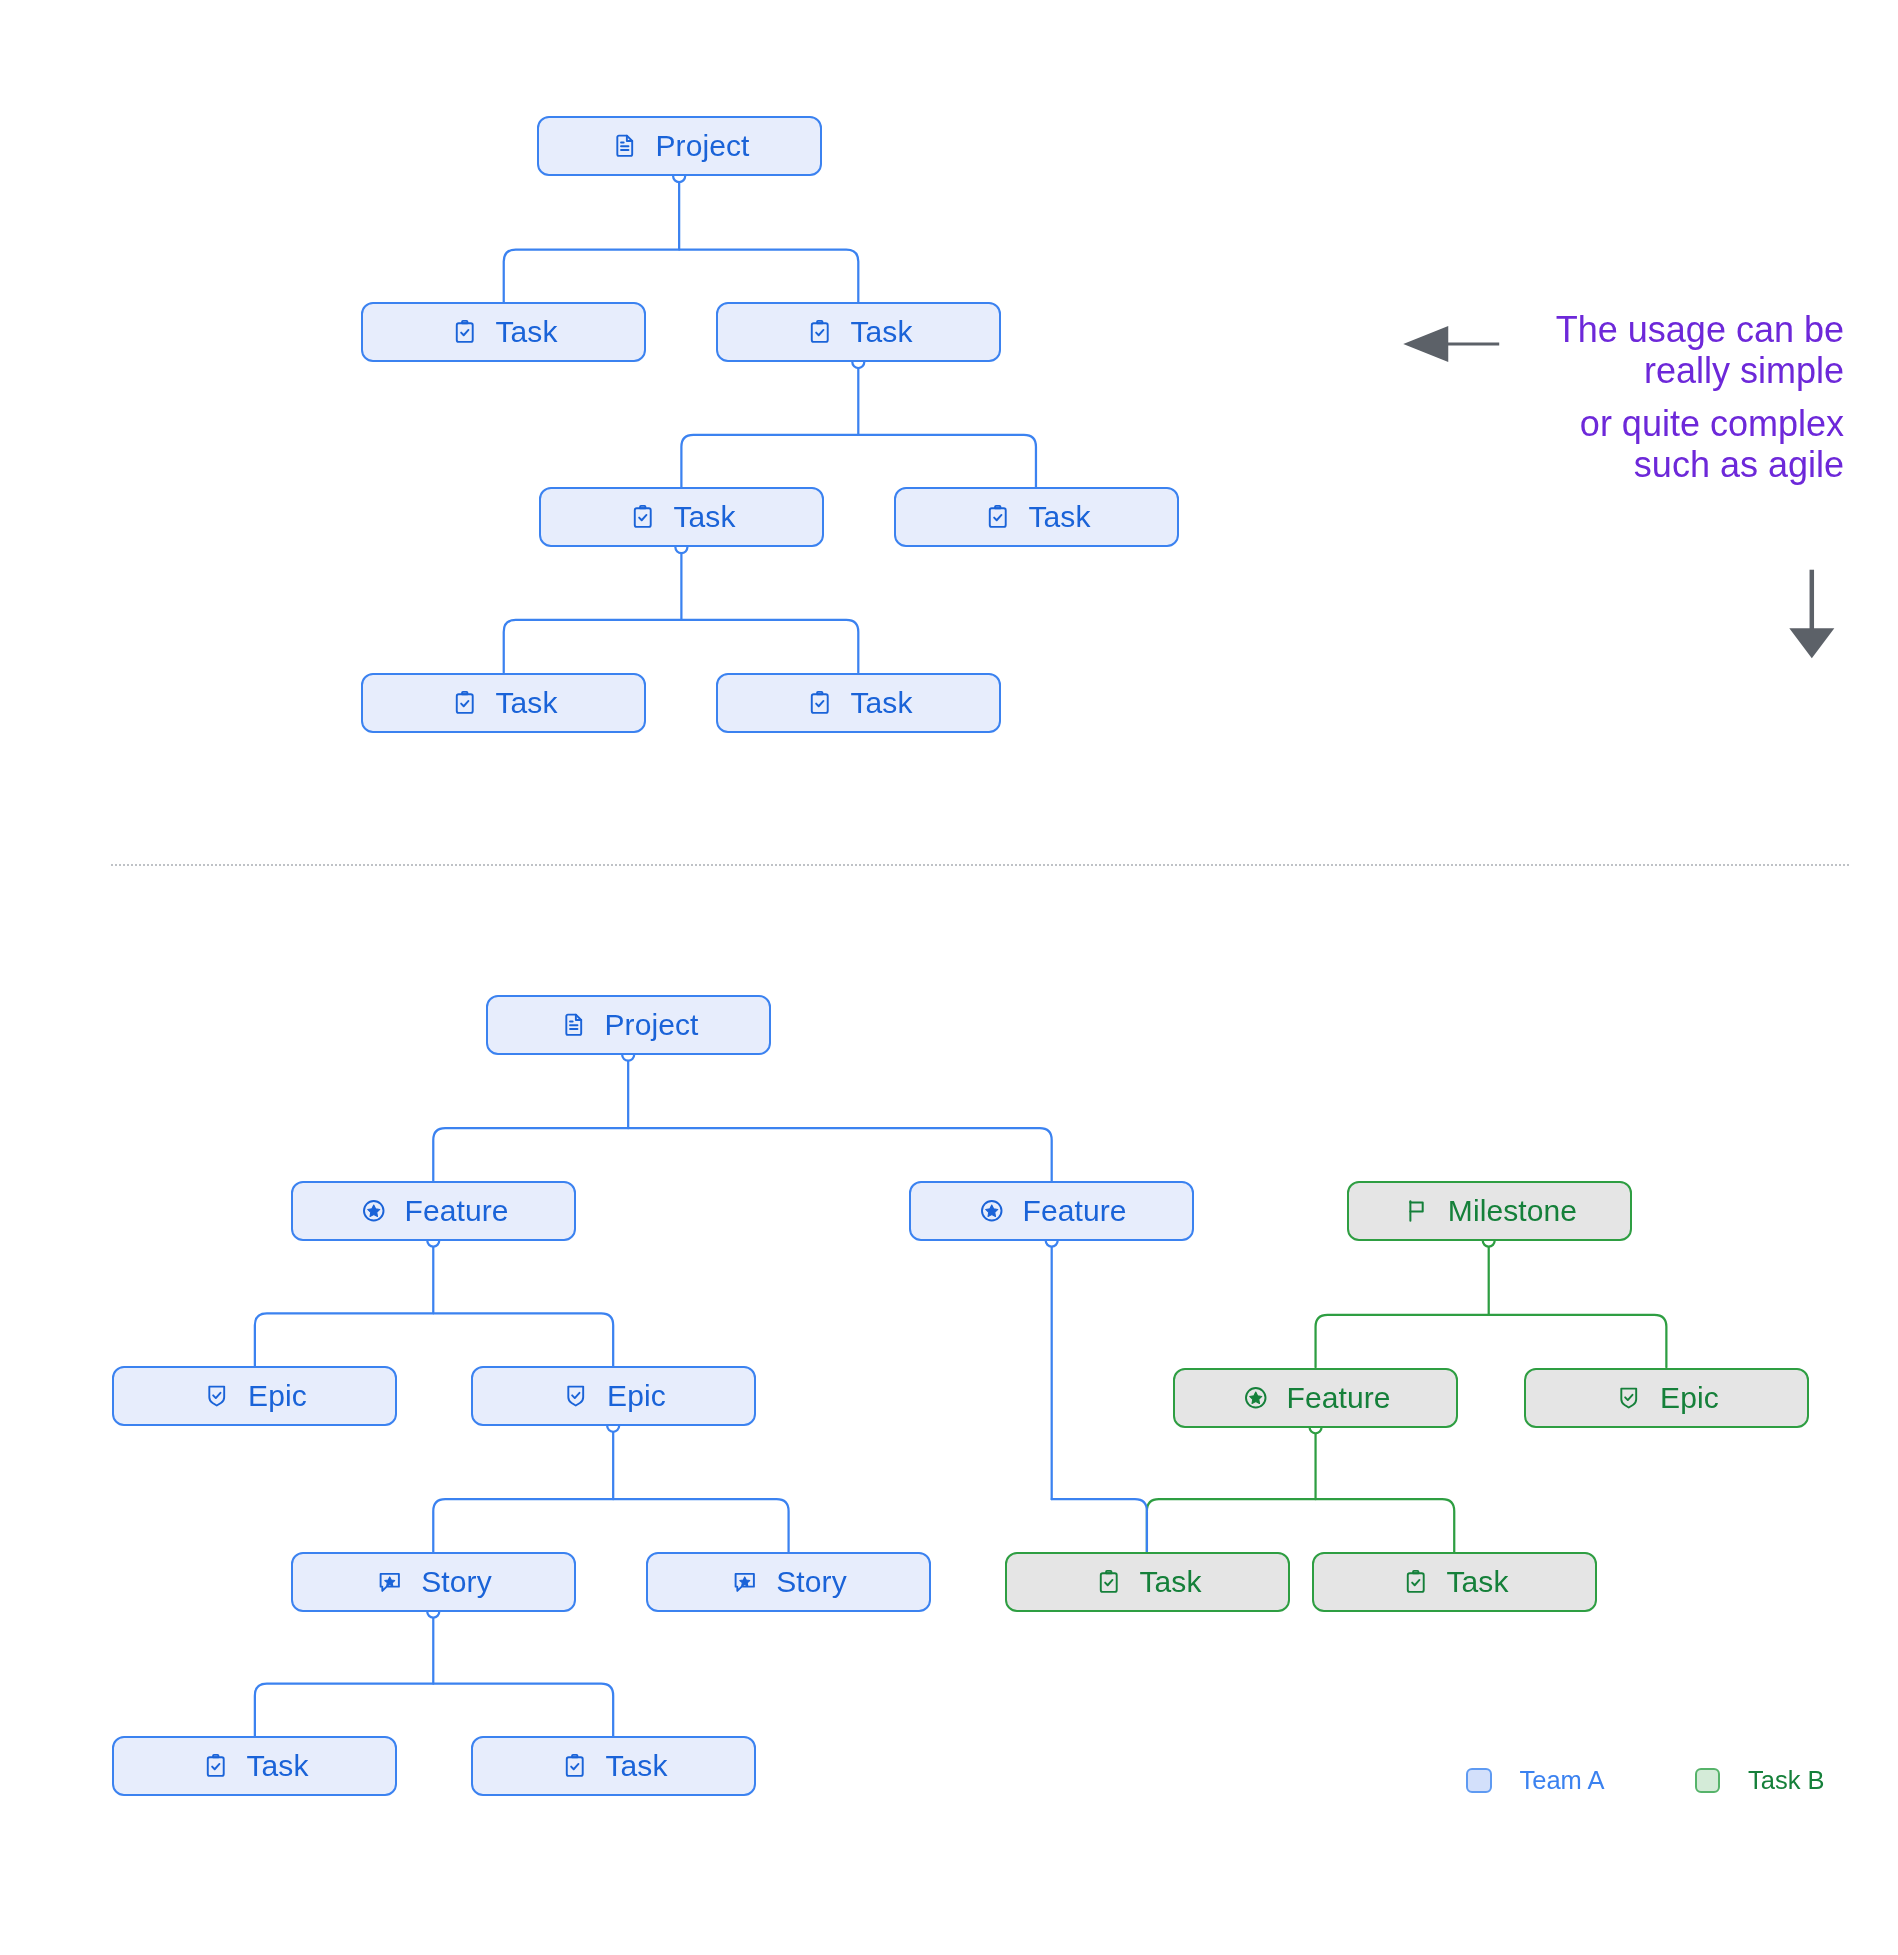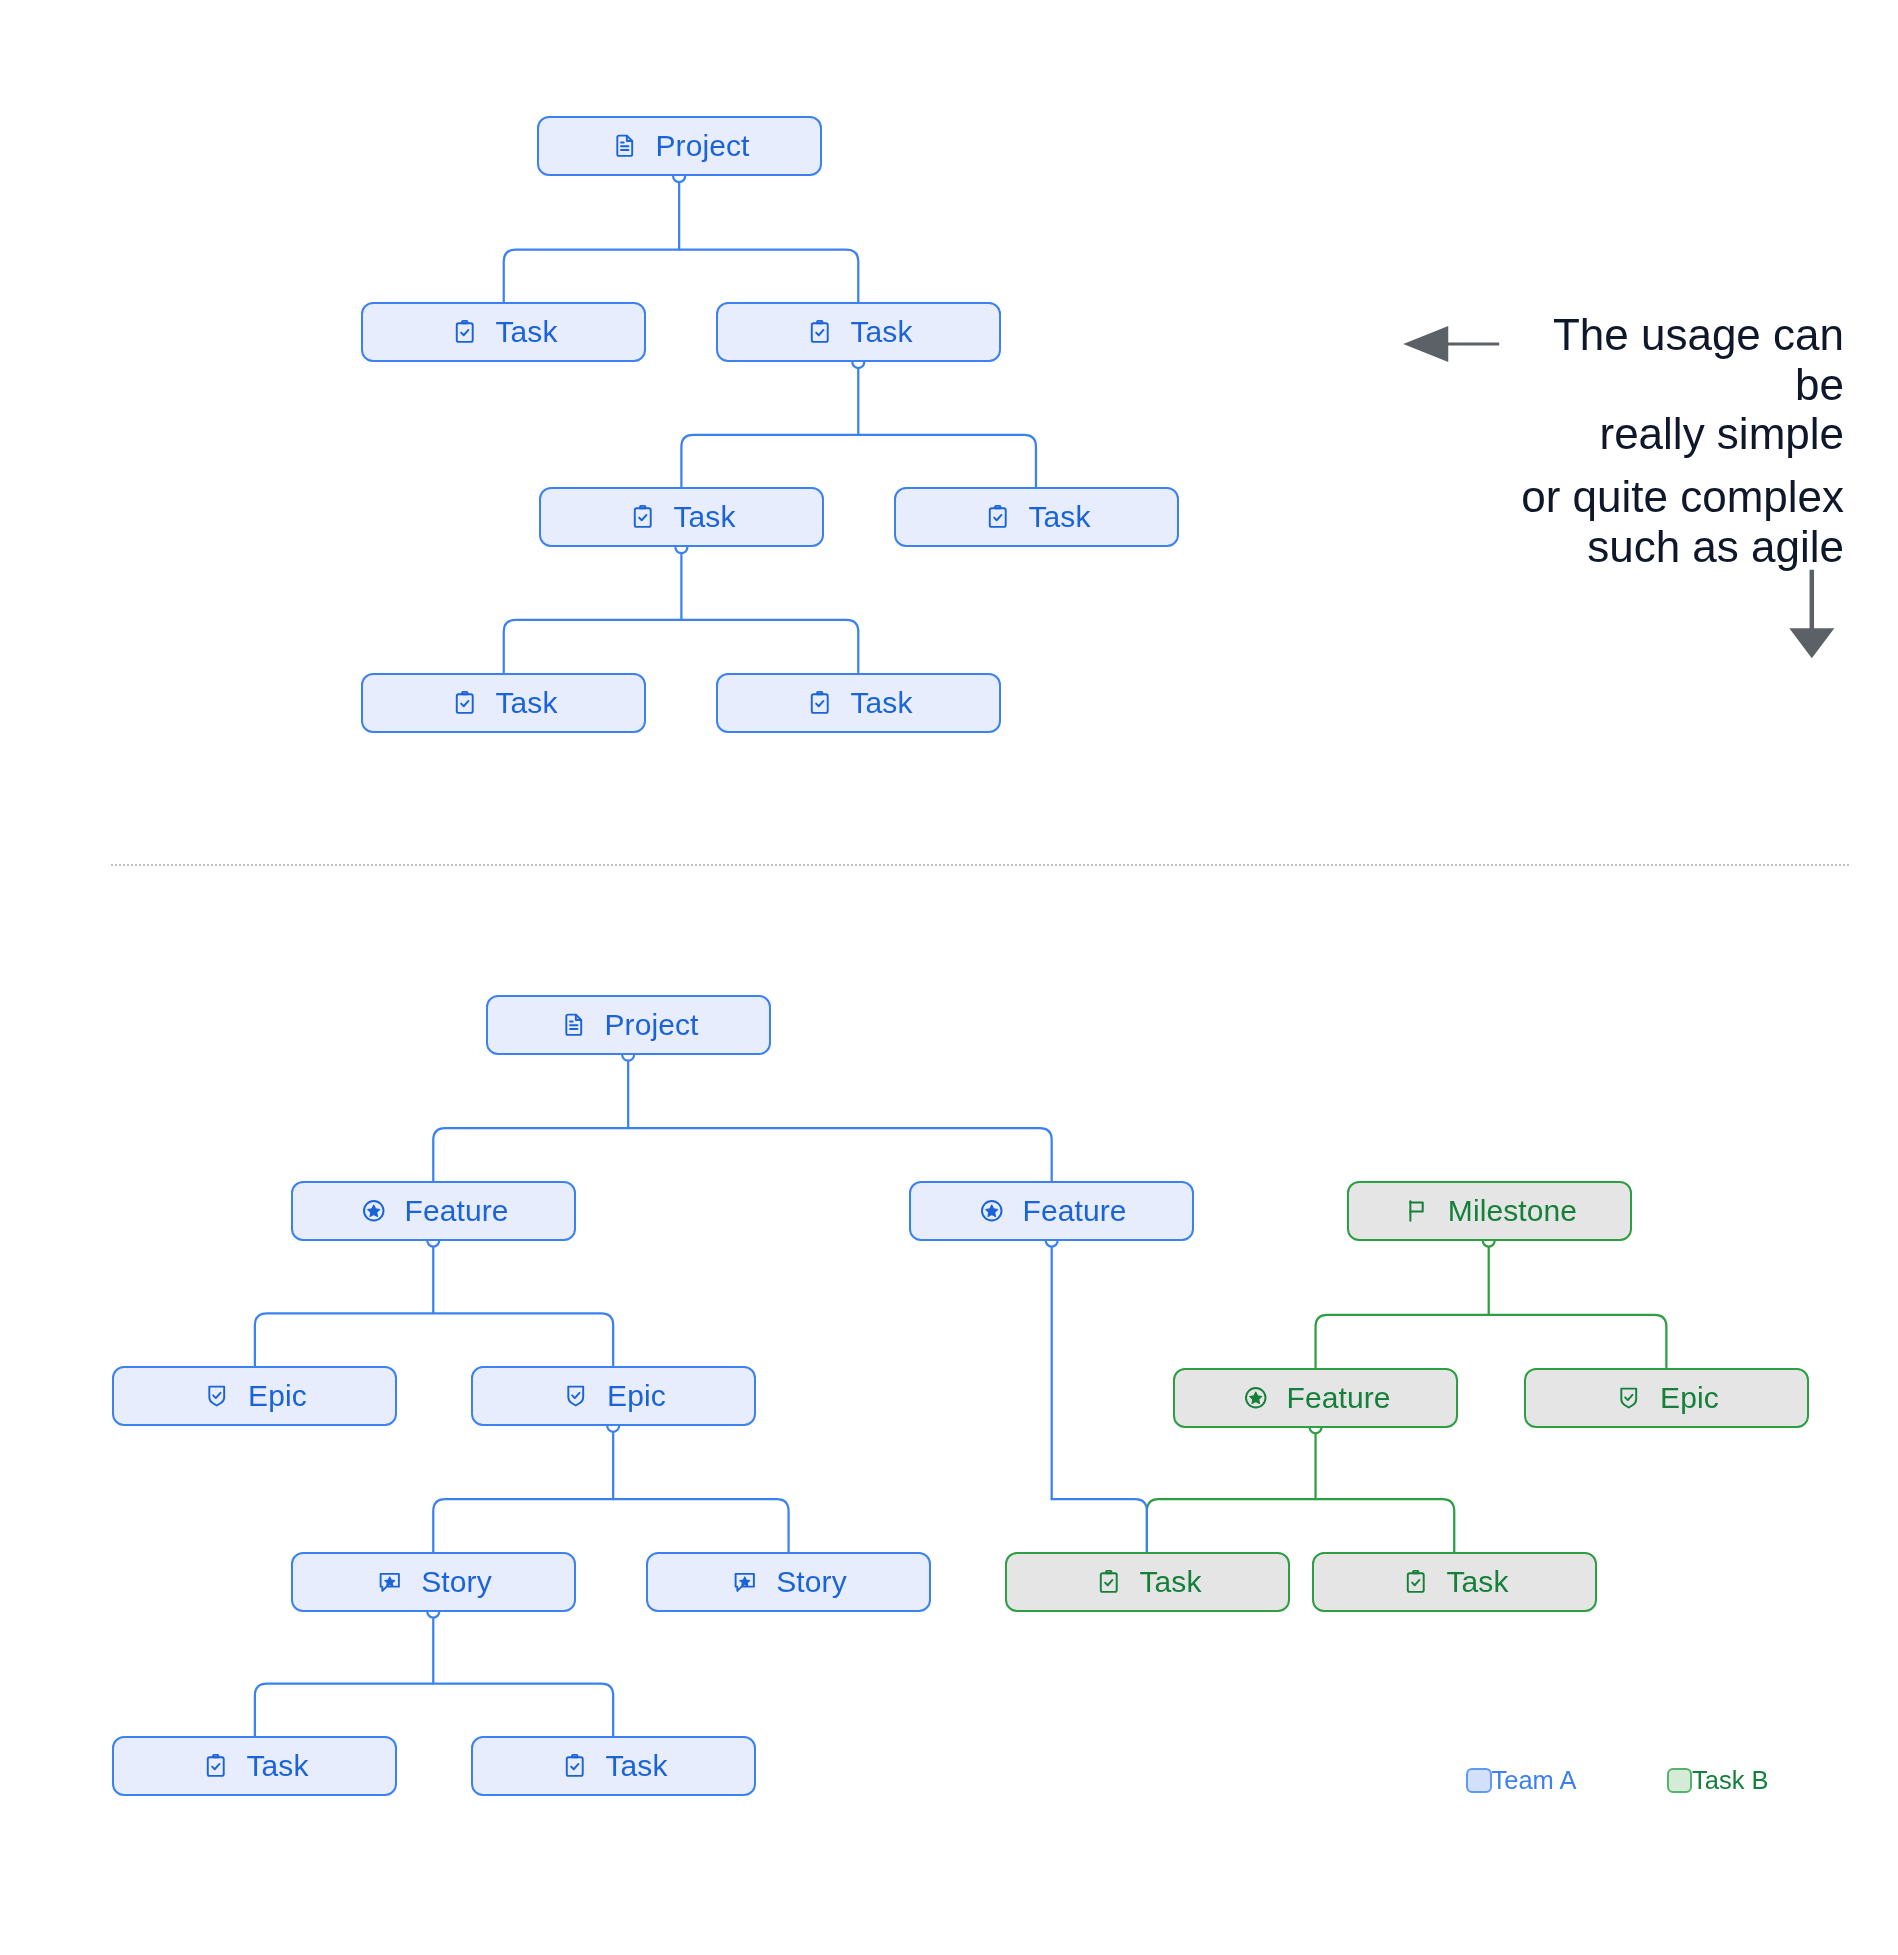--- a/index.html
+++ b/index.html
@@ -23,31 +23,31 @@
   }
   .node.blue{background:#E7EDFC;border-color:#3B82F0;color:#1A63D8;}
   .node.green{background:#e5e5e5;border-color:#2E9E42;color:#15803A;}
   .node .ico{display:inline-flex;align-items:center;justify-content:center;width:30px;height:30px;flex:0 0 auto;}
   .node .ico svg{display:block;}
   .node .lbl{line-height:1;}
 
   
   #annotation{
     position:absolute;
-    color:#0f172a;
-    font-size:44px;
+    color:#6d28d9;
+    font-size:36px;
     line-height:1.13;
     text-align:right;
     width:330px;
   }
   #annotation .ln{display:block;}
 
   
   #legend{position:absolute;display:flex;align-items:center;}
-  .legend-item{display:flex;align-items:center;gap:0;font-size:25.5px;justify-content:center;}
+  .legend-item{display:flex;align-items:center;gap:28px;font-size:25.5px;justify-content:center;}
   .legend-item .sw{width:25.5px;height:25.5px;border-radius:6px;border-width:2.2px;border-style:solid;box-sizing:border-box;}
   .legend-item.blue{color:#3B82F0;}
   .legend-item.blue .sw{background:#D3E0FB;border-color:#5E9AF2;}
   .legend-item.green{color:#15803A;}
   .legend-item.green .sw{background:#D4EBD8;border-color:#56B36A;}
 
   .divider{position:absolute;border-top:2.2px dotted #BFC2C6;}
 </style>
 </head>
 <body>

